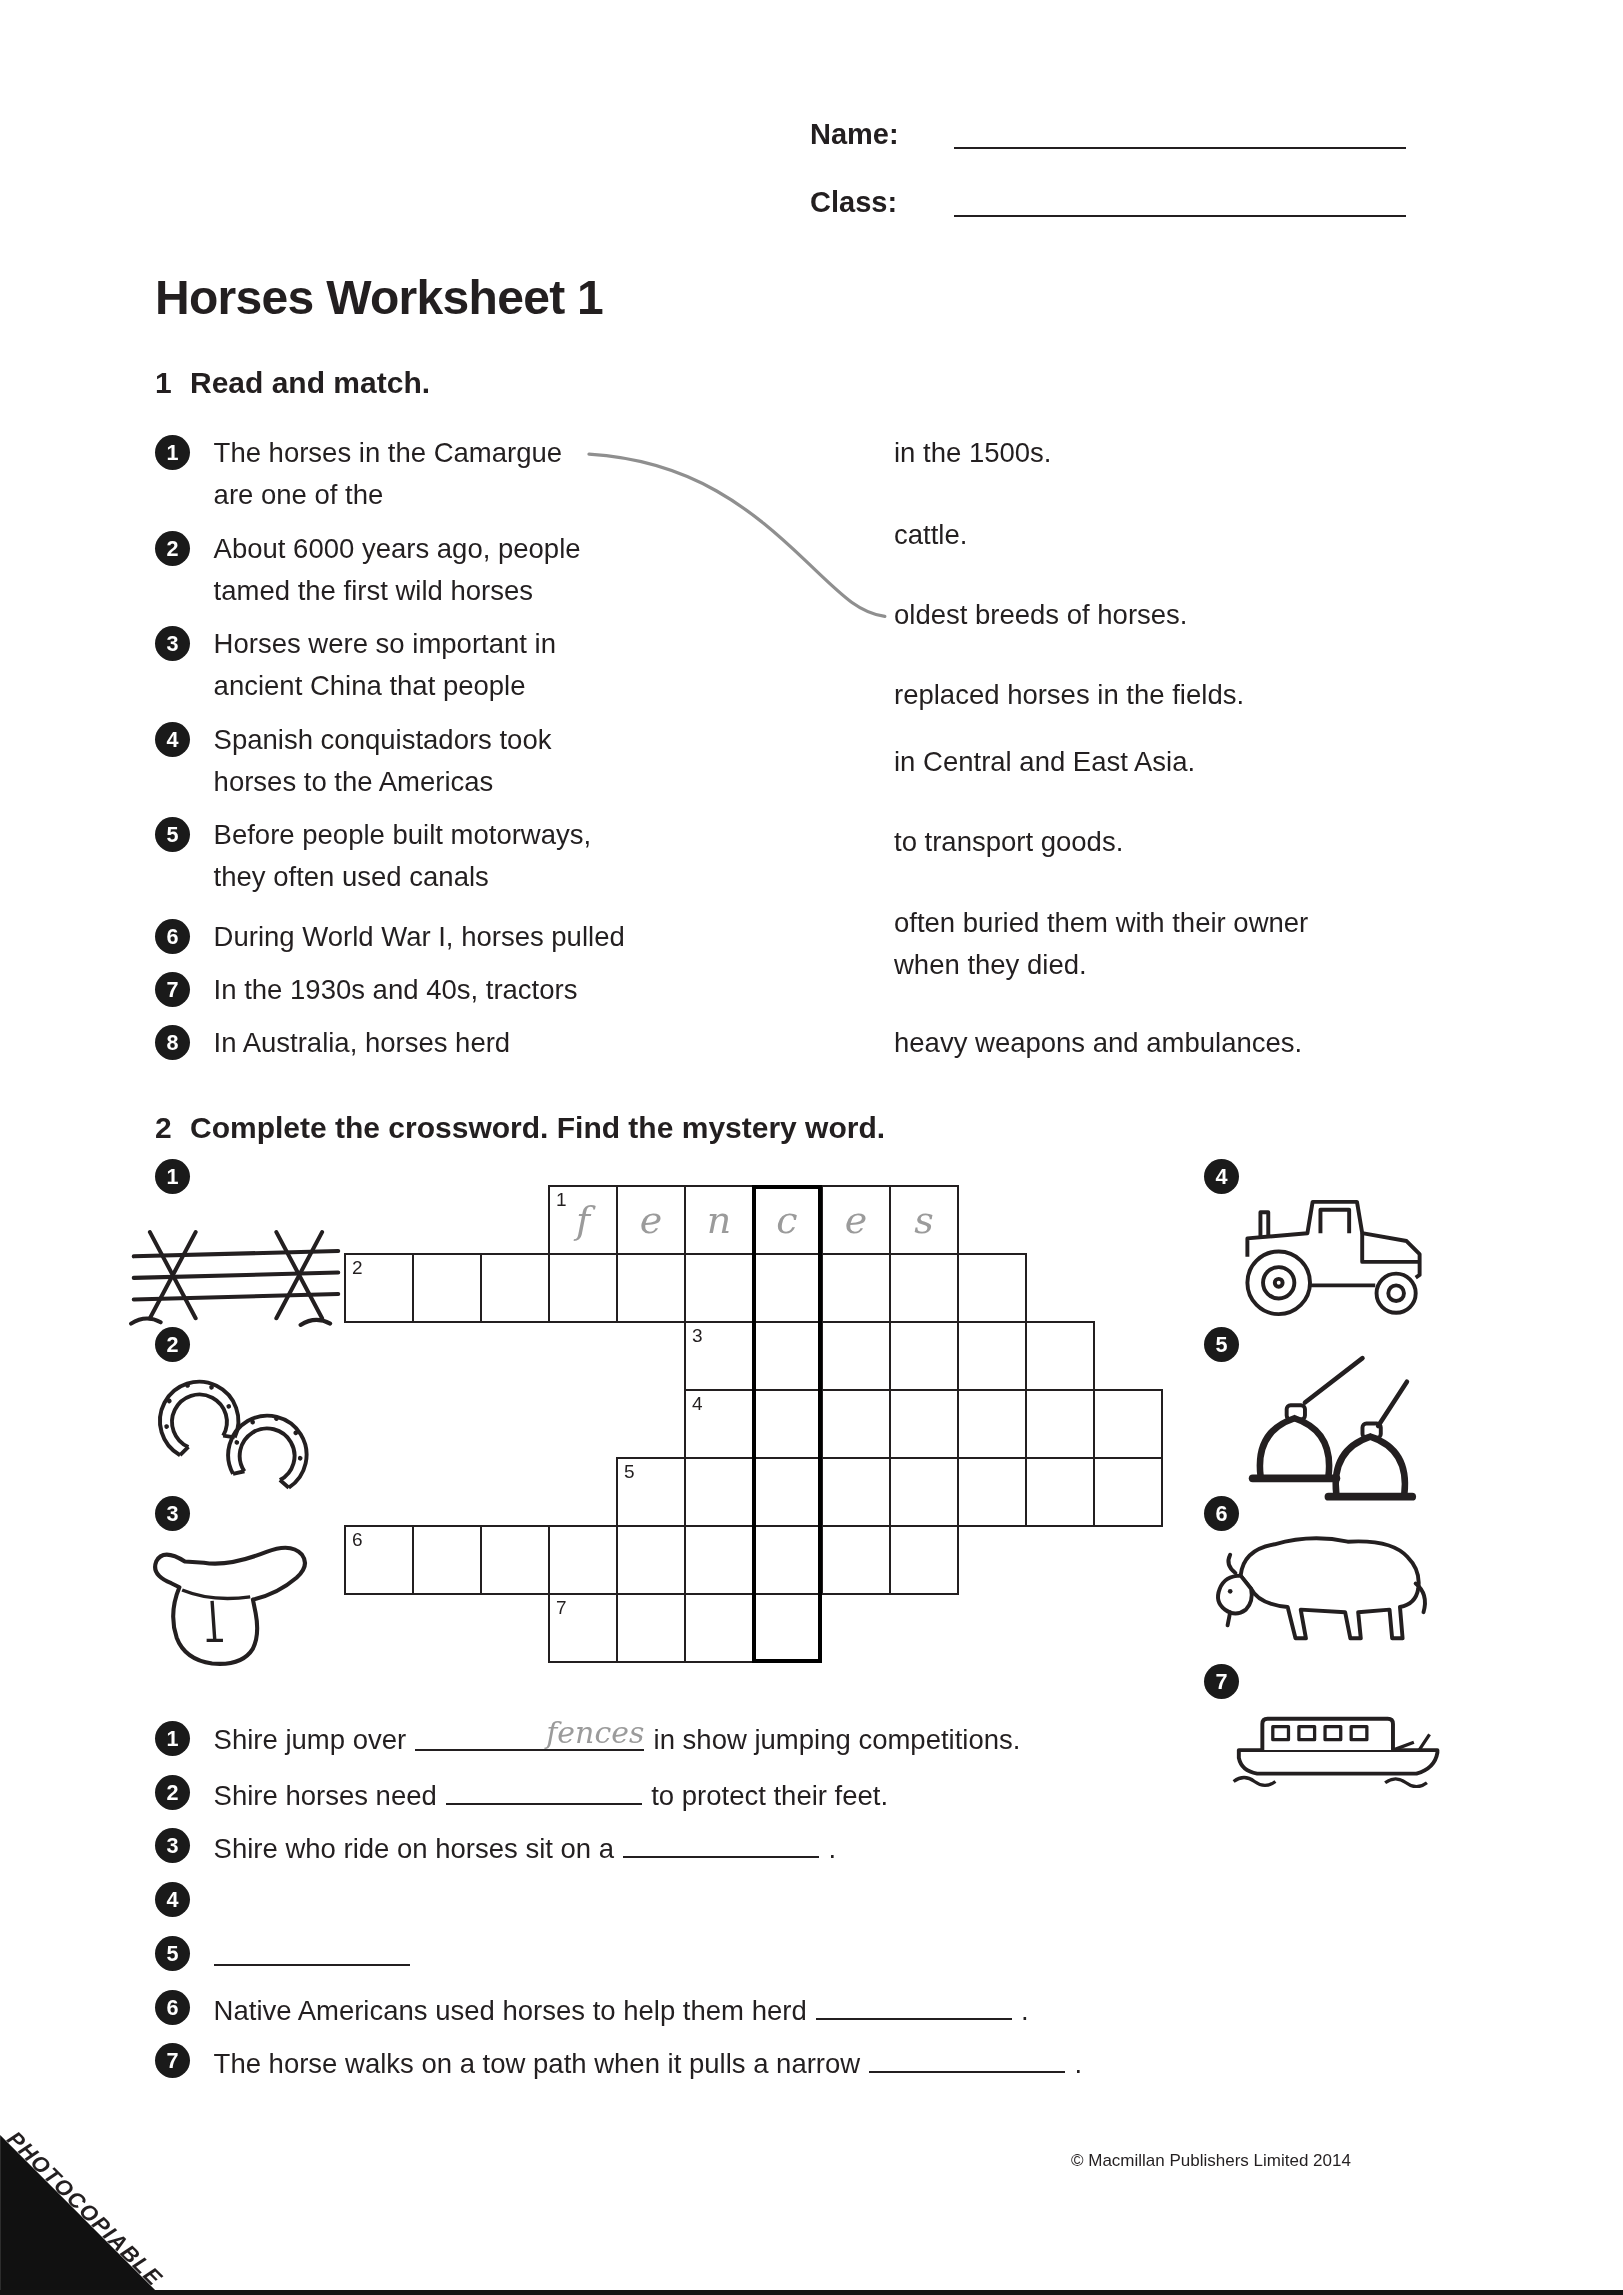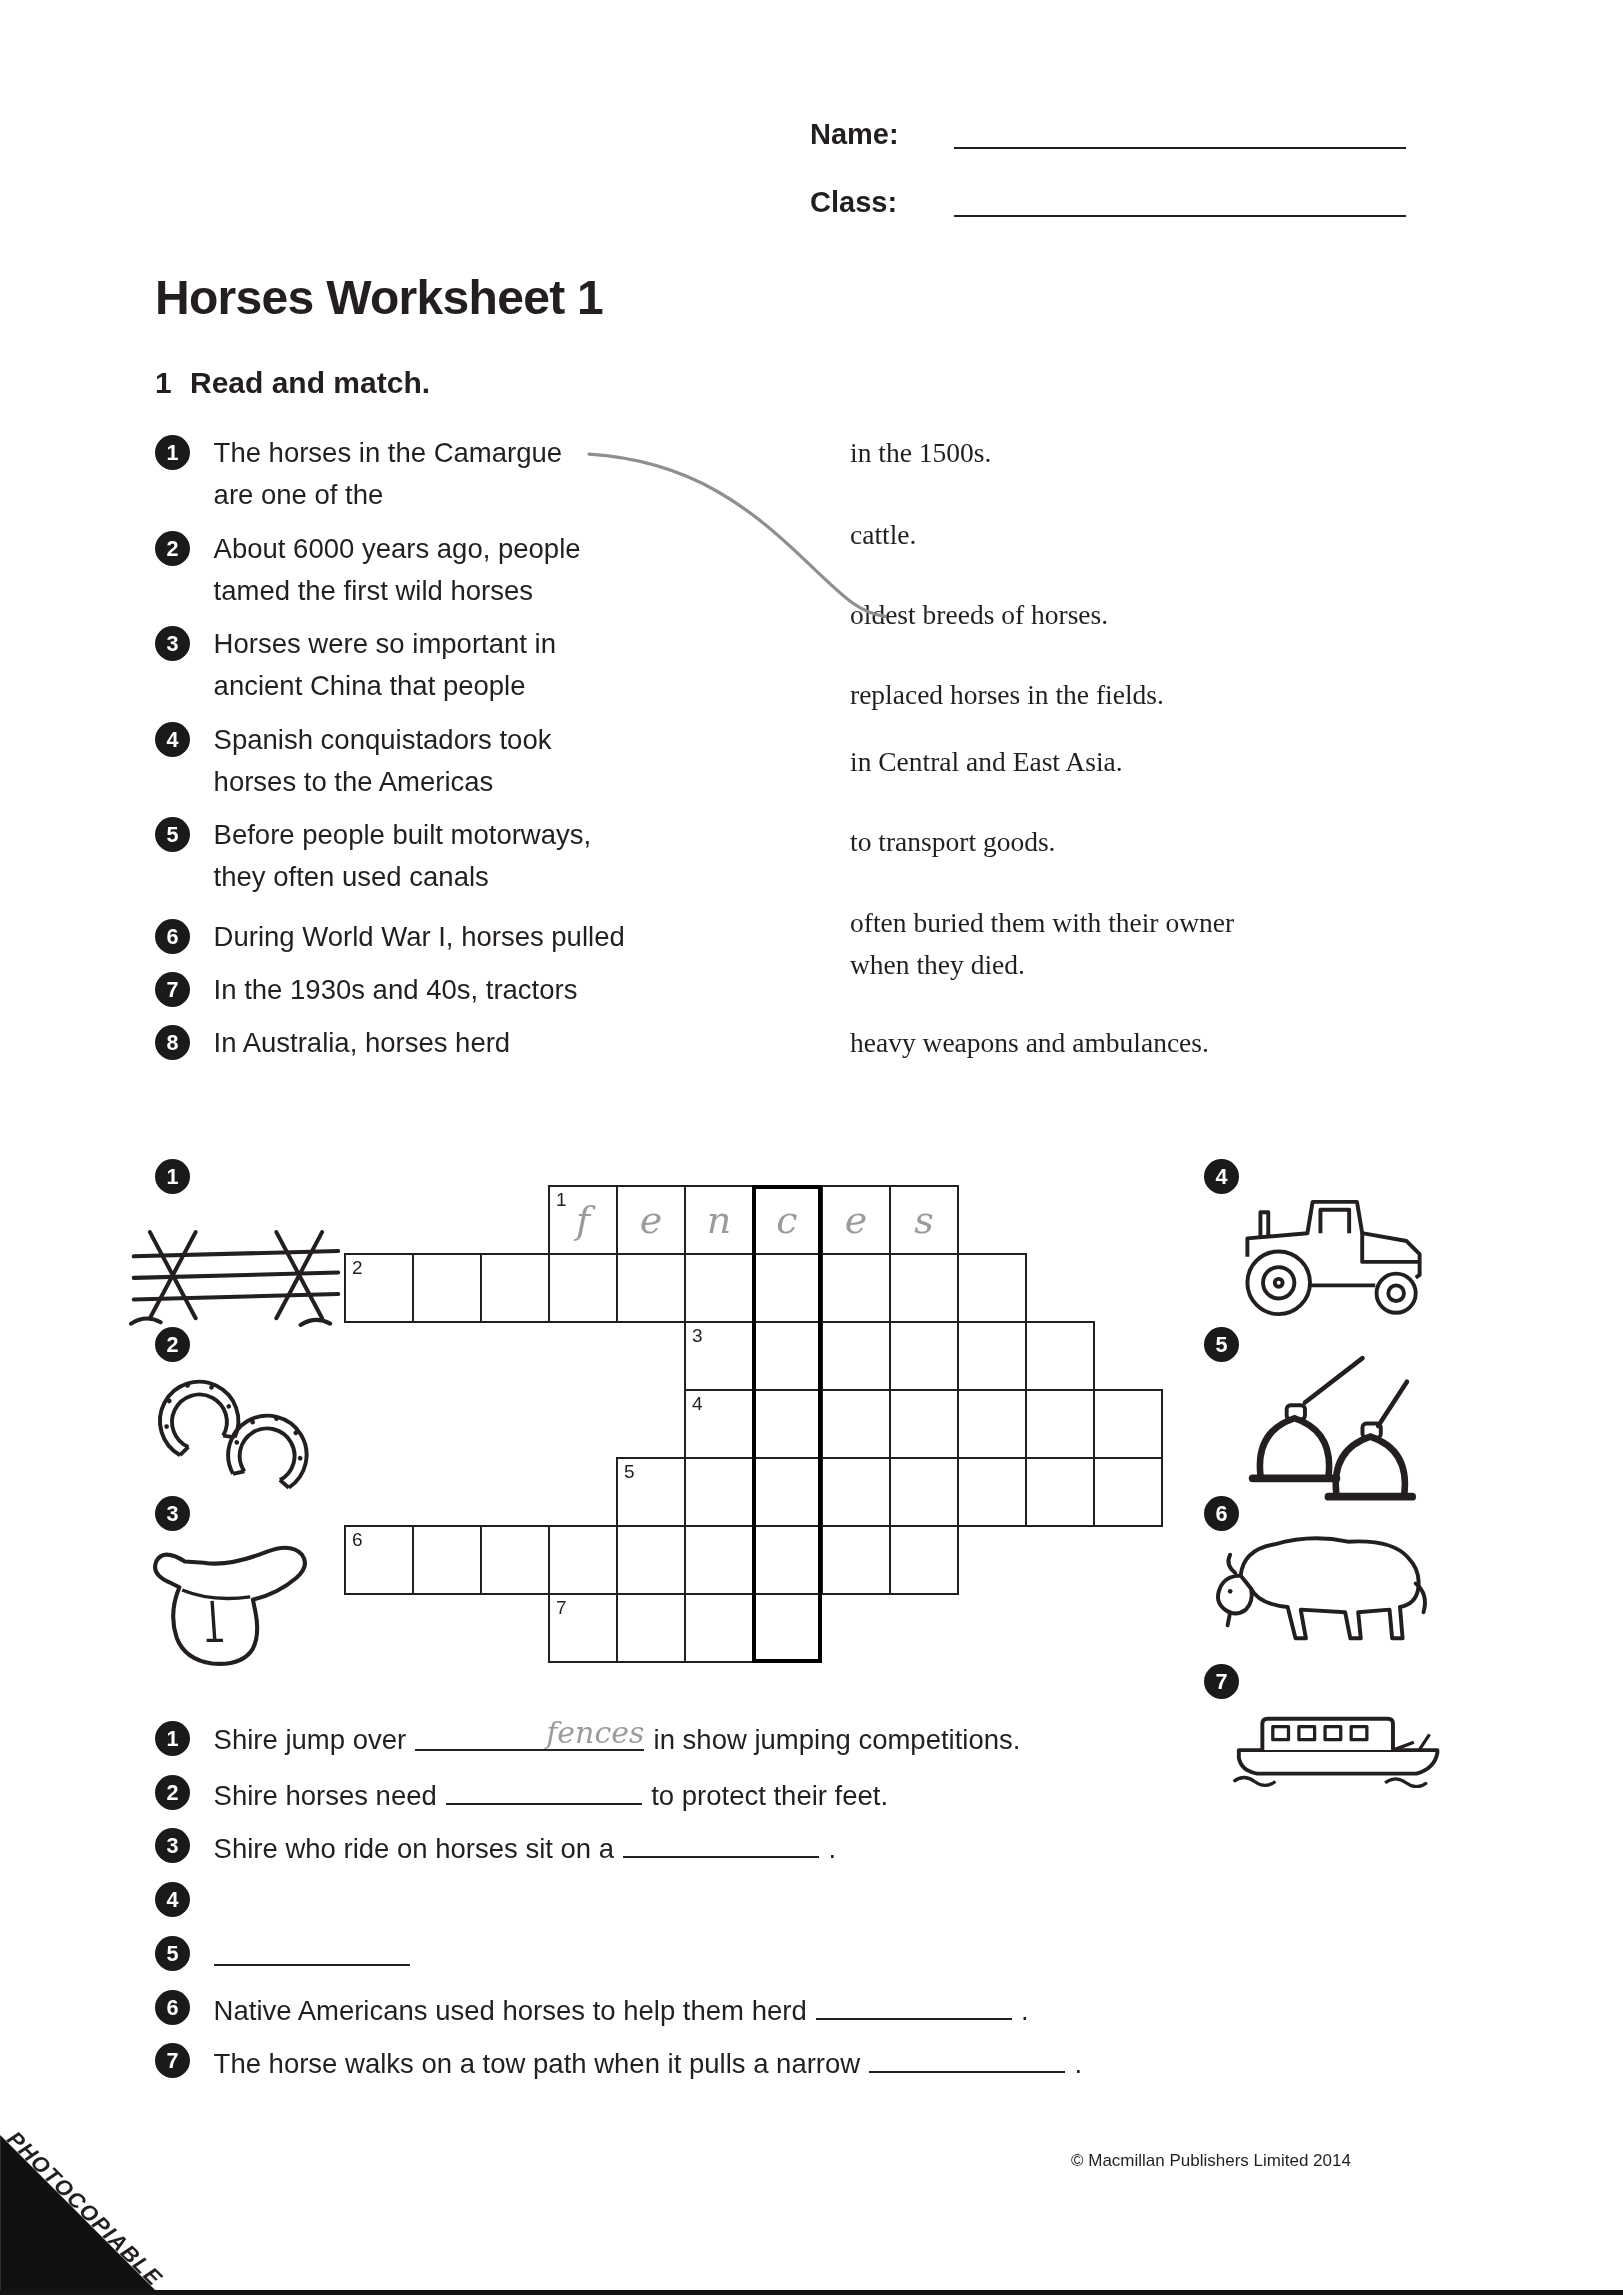--- a/index.html
+++ b/index.html
@@ -24,21 +24,21 @@
   .badge{
     width:35px;height:35px;border-radius:50%;background:#1a1a1a;color:#fff;
     font-size:21.6px;font-weight:700;display:inline-flex;align-items:center;justify-content:center;
     flex:0 0 35px;
   }
   .fig-badge{position:absolute;}
   
   .match-item{position:absolute;left:155px;display:flex;gap:23.6px;align-items:flex-start;}
   .match-item .badge{margin-top:3.3px;}
   .item-text{font-size:27.5px;line-height:42px;max-width:497px;}
-  .match-option{position:absolute;left:850px;font-size:27.5px;line-height:42px;max-width:517px;font-family:Liberation Serif, serif;}
+  .match-option{position:absolute;left:894px;font-size:27.5px;line-height:42px;max-width:517px;}
   .match-line-svg{position:absolute;left:0;top:0;pointer-events:none;}
   
   .cw-grid{position:absolute;left:344px;top:1185px;width:819px;height:478px;}
   .cw-cell{
     position:absolute;width:70px;height:70px;border:2px solid #231f20;background:#fff;
     box-sizing:border-box;display:flex;align-items:center;justify-content:center;
   }
   .cw-num{position:absolute;top:2.6px;left:5.9px;font-size:19px;line-height:1;}
   .cw-letter{font-family:"DejaVu Serif", serif;font-style:italic;font-size:38px;color:#9b9b9b;line-height:1;}
   .cw-mystery{position:absolute;top:0;width:70px;border:4.6px solid #000;box-sizing:border-box;pointer-events:none;}
@@ -174,20 +174,23 @@
     </div>
   <div class="match-option" style="top:1022px">
       <div>heavy weapons and ambulances.</div>
       <div></div>
     </div>
 
   <svg class="match-line-svg" width="1623" height="2295" viewBox="0 0 2480 3507">
     <path d="M 900 694 C 1060 704 1150 780 1230 856 C 1285 908 1310 936 1352 942" fill="none" stroke="#8f8f8f" stroke-width="5" stroke-linecap="round"></path>
   </svg>
 
+  <div class="sec-heading" style="left:155px;top:1113px">
+    <span class="sec-num">2</span><span>Complete the crossword. Find the mystery word.</span>
+  </div>
 
   <div class="cw-grid">
       <div class="cw-cell" style="left: 204px; top: 0px;">
         <span class="cw-num">1</span>
         <span class="cw-letter">f</span>
       </div>
       <div class="cw-cell" style="left: 272px; top: 0px;">
         <span class="cw-letter">e</span>
       </div>
       <div class="cw-cell" style="left: 340px; top: 0px;">

